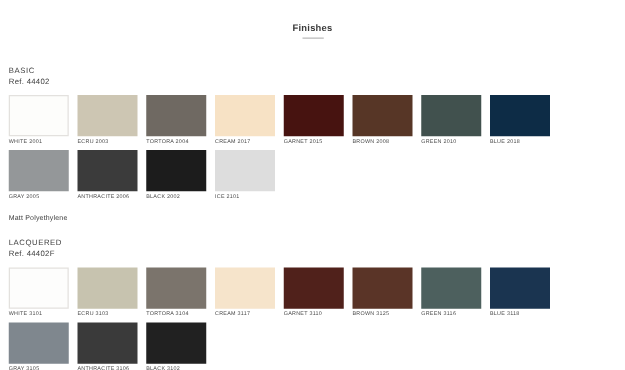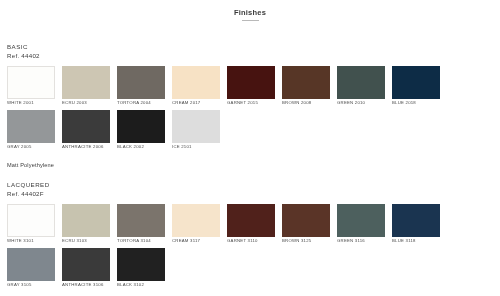--- a/index.html
+++ b/index.html
@@ -14,21 +14,21 @@
     font-family: "Liberation Sans", sans-serif;
     color: #3d3d3d;
     overflow: hidden;
     position: relative;
   }
 
   
   .page-header {
     width: 100%;
     text-align: center;
-    padding-top: 8px;
+    padding-top: 18px;
   }
   .page-title {
     font-size: 7.5px;
     font-weight: bold;
     letter-spacing: .2px;
     color: #3a3a3a;
     line-height: 9px;
   }
   .title-rule {
     width: 17px;

